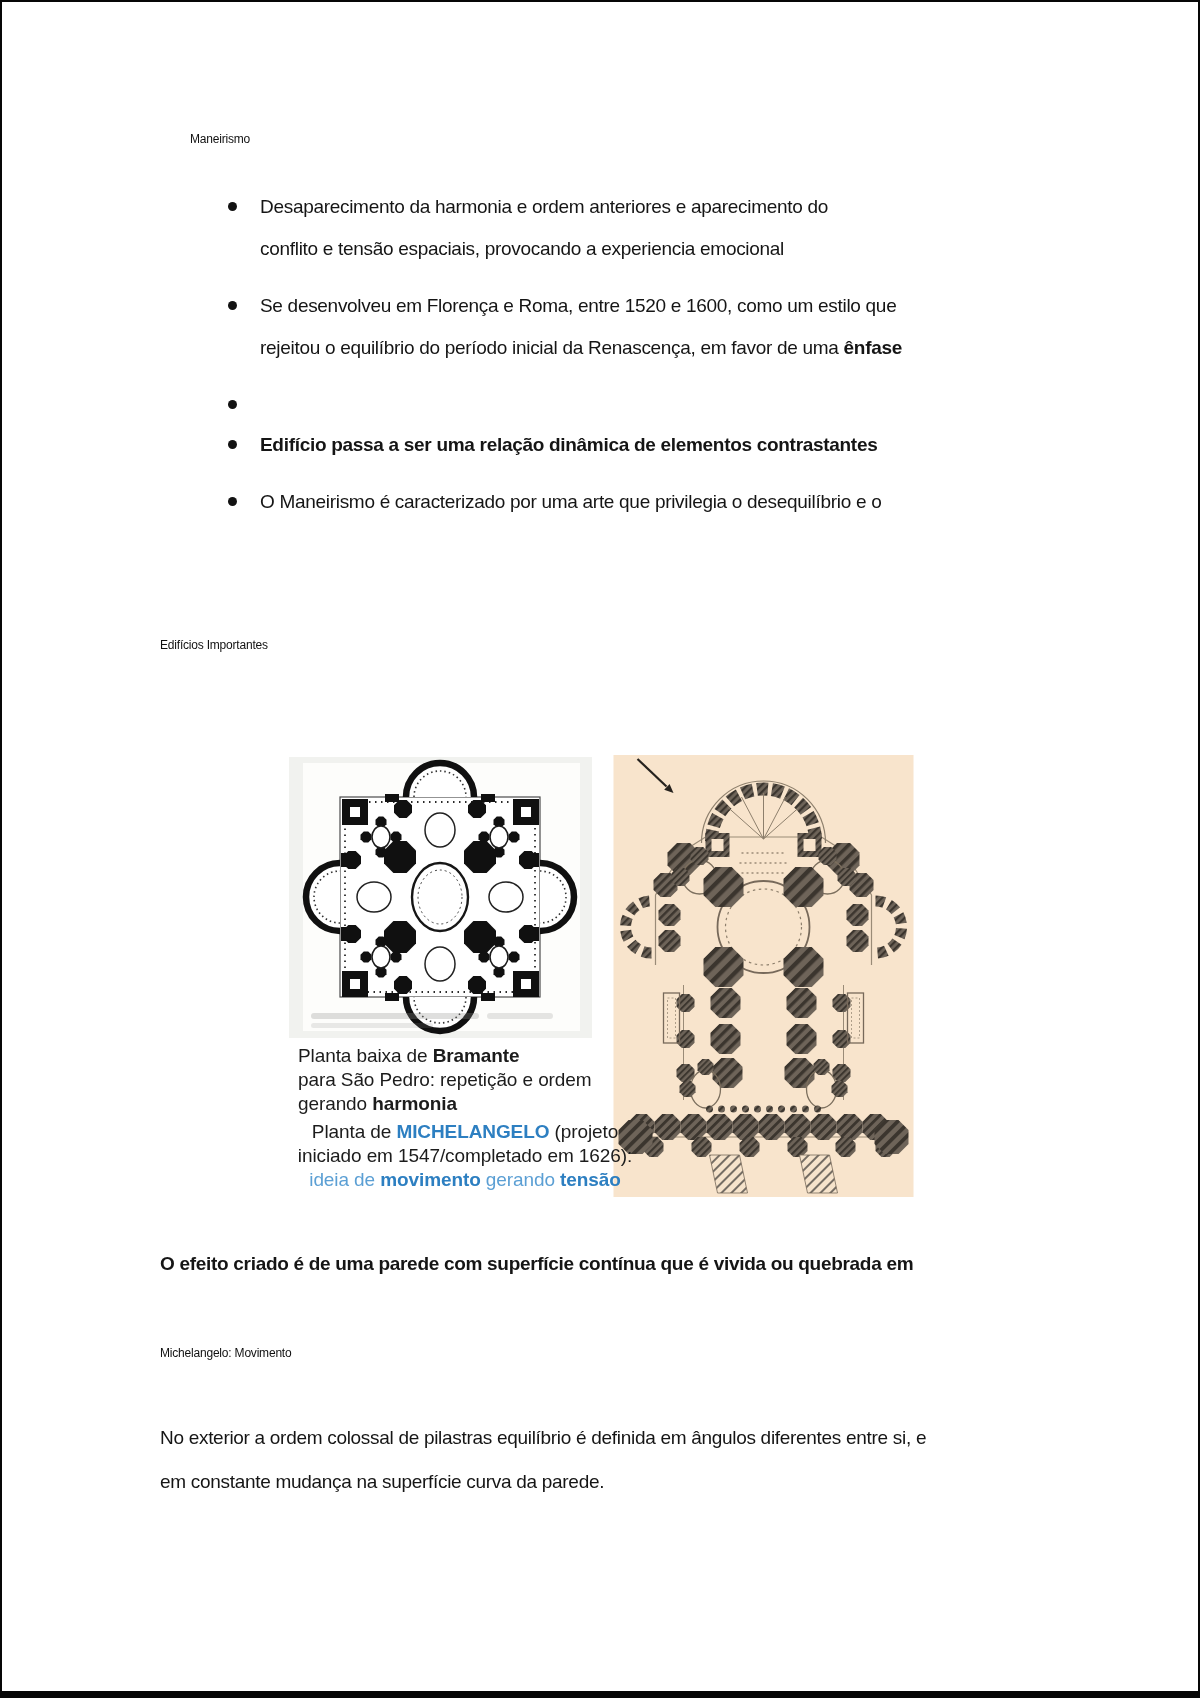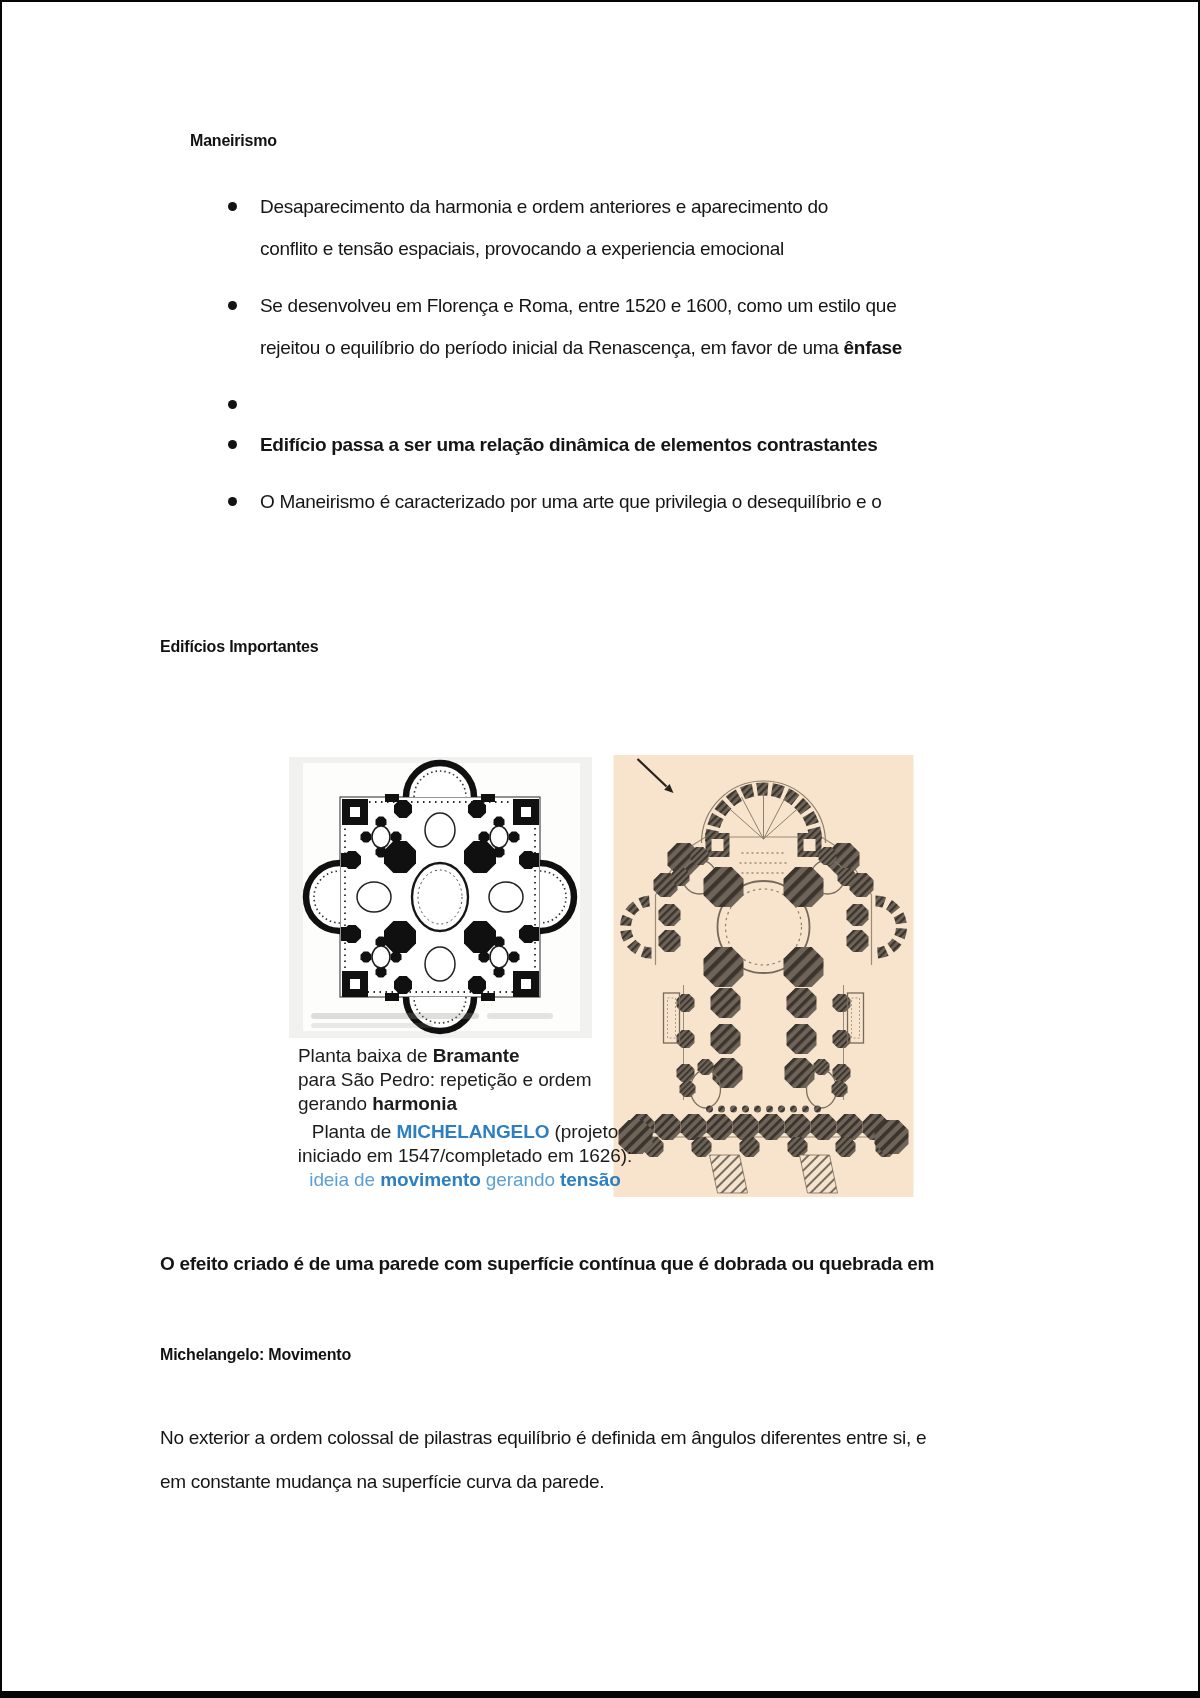--- a/index.html
+++ b/index.html
@@ -14,21 +14,21 @@
     overflow:hidden;
   }
   .frame{
     position:absolute;inset:0;
     border:2px solid #060606;
     border-bottom-width:7px;
     pointer-events:none;
   }
   .h{
     position:absolute;
-    font-size:16px;font-weight:700;color:#111;
+    font-size:12px;font-weight:400;color:#111;
     letter-spacing:-0.2px;
     white-space:nowrap;
   }
   .heading-maneirismo{left:190px;top:132px;}
   .heading-edificios{left:160px;top:638px;}
   .heading-movimento{left:160px;top:1346px;}
   .bullets{
     position:absolute;left:228px;top:186px;
     list-style:none;margin:0;padding:0;
   }
@@ -364,21 +364,21 @@
     <div class="cap-ln"><span>gerando </span><span class="bold">harmonia</span></div>
   </div>
 
   <div class="caption caption-michelangelo">
     <div class="cap-ln"><span>Planta de </span><span class="blue">MICHELANGELO</span><span> (projeto</span></div>
     <div class="cap-ln"><span>iniciado em 1547/completado em 1626):</span></div>
     <div class="cap-ln"><span class="lblue">ideia de </span><span class="blue">movimento</span><span class="lblue"> gerando </span><span class="blue">tensão</span></div>
   </div>
 
   <div class="para para-effect">
-    <div class="ln"><span>O efeito criado é de uma parede com superfície contínua que é dobrada ou quebrada em</span></div>
+    <div class="ln"><span>O efeito criado é de uma parede com superfície contínua que é vivida ou quebrada em</span></div>
   </div>
 
   <div class="h heading-movimento">Michelangelo: Movimento</div>
 
   <div class="para para-exterior">
     <div class="ln"><span>No exterior a ordem colossal de pilastras equilíbrio é definida em ângulos diferentes entre si, e</span></div>
     <div class="ln"><span>em constante mudança na superfície curva da parede.</span></div>
   </div>
 </div>
 

